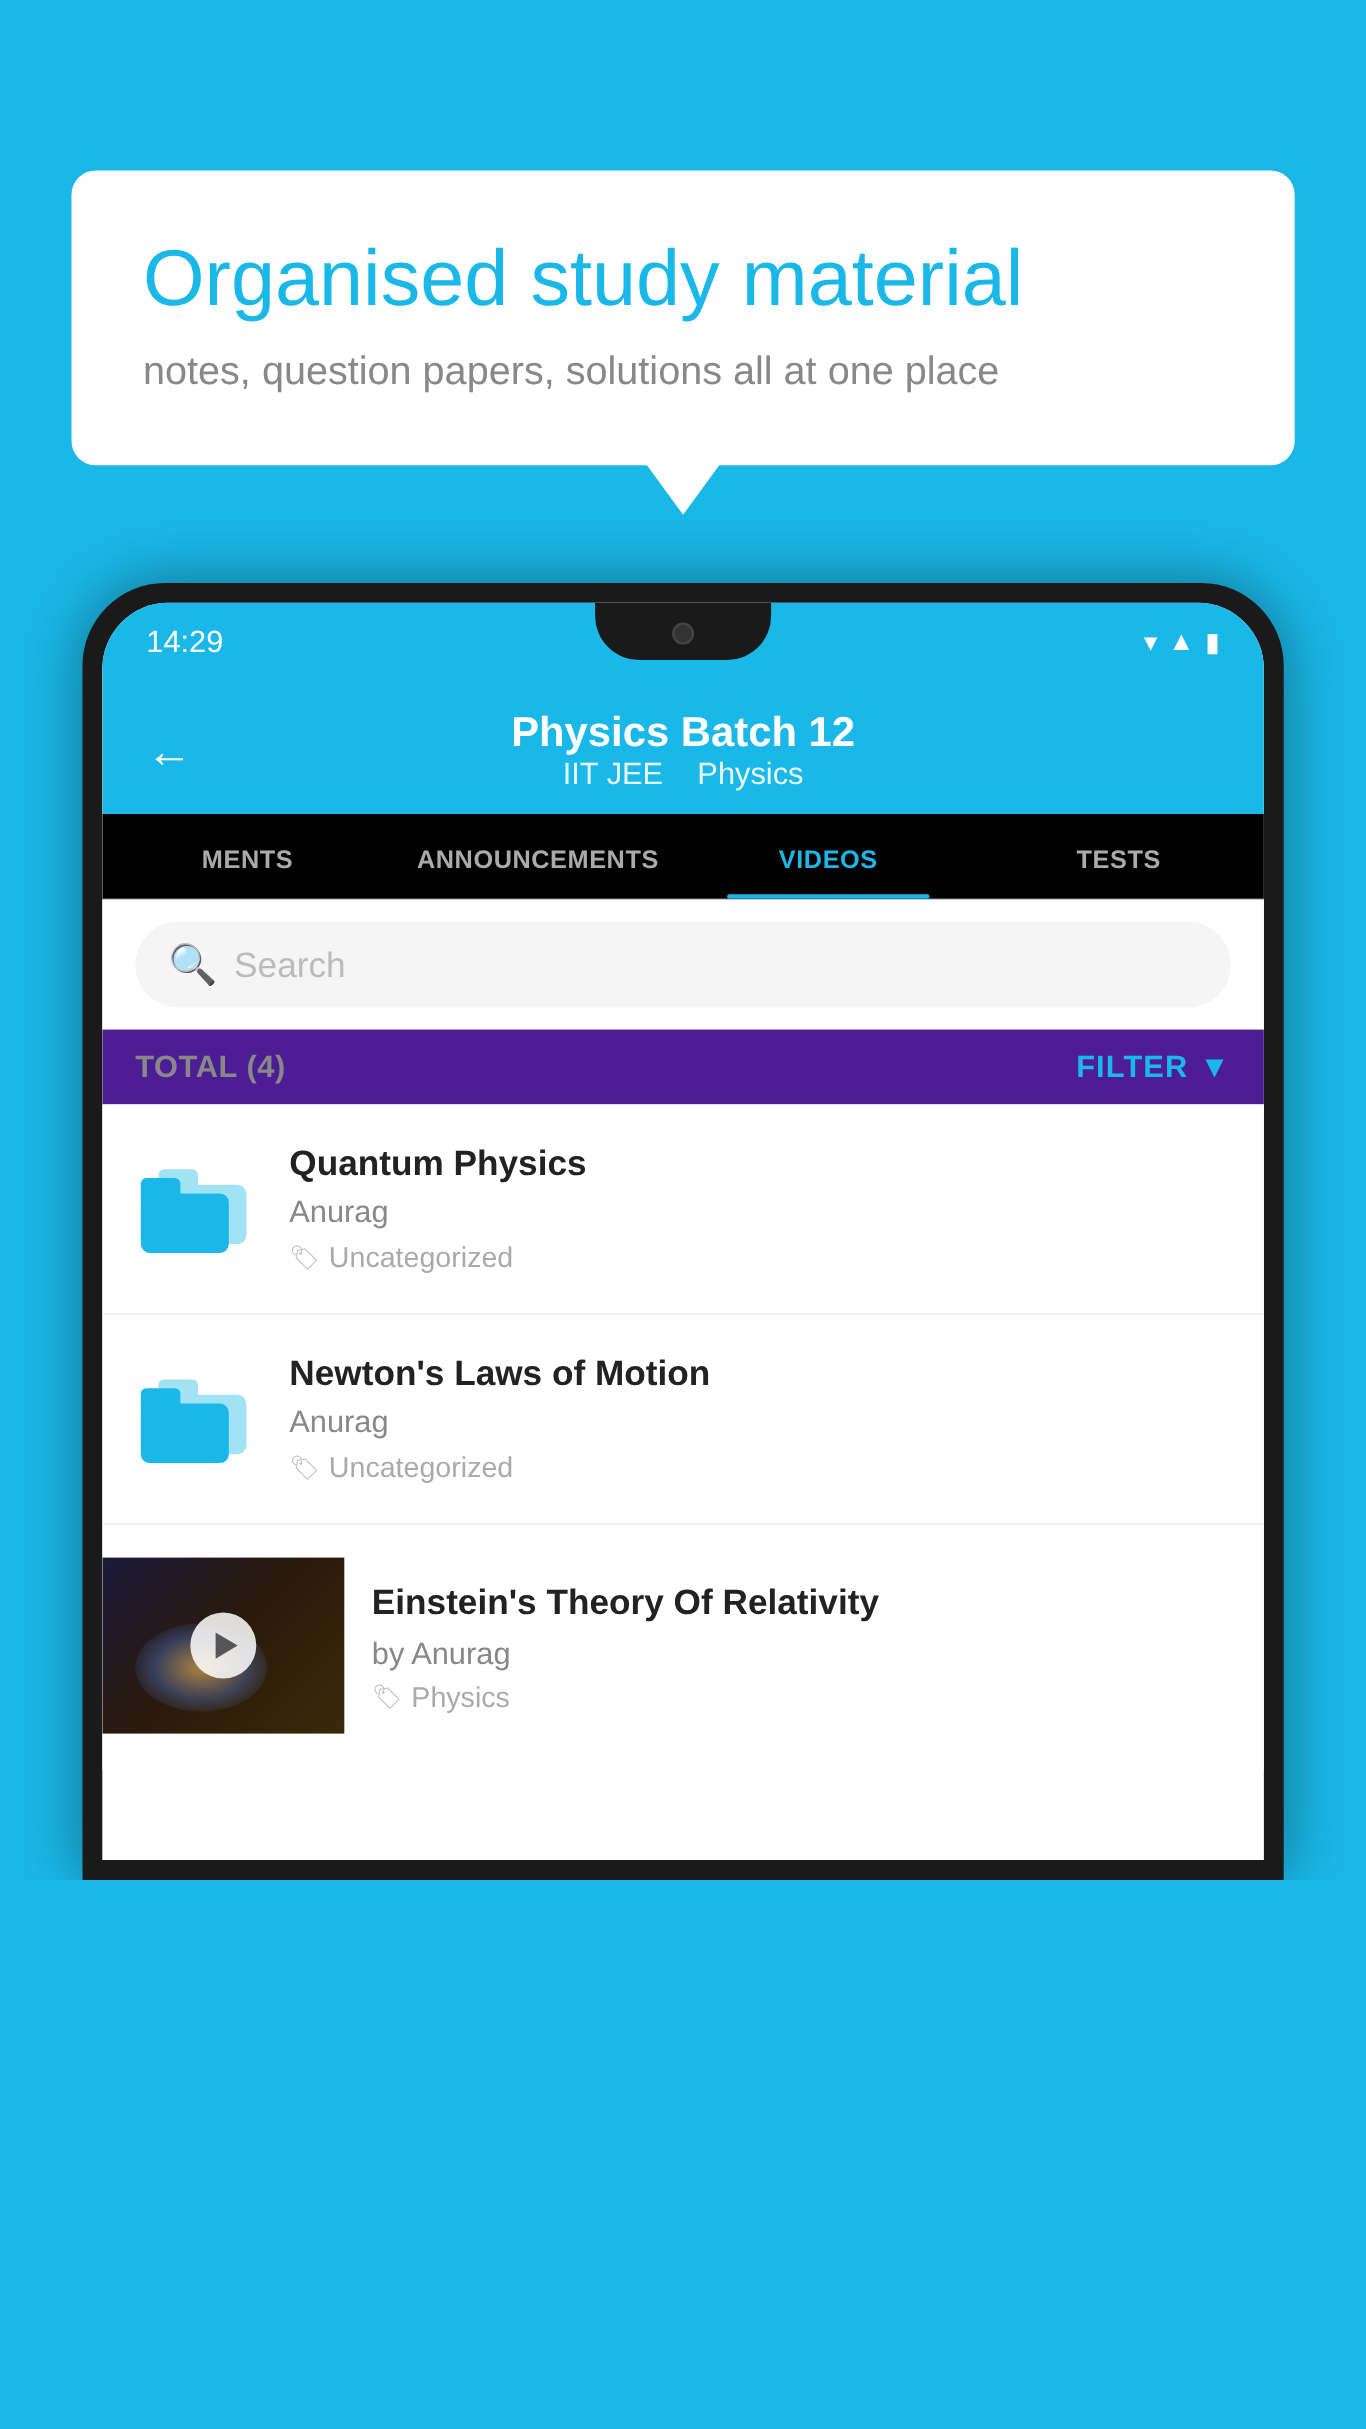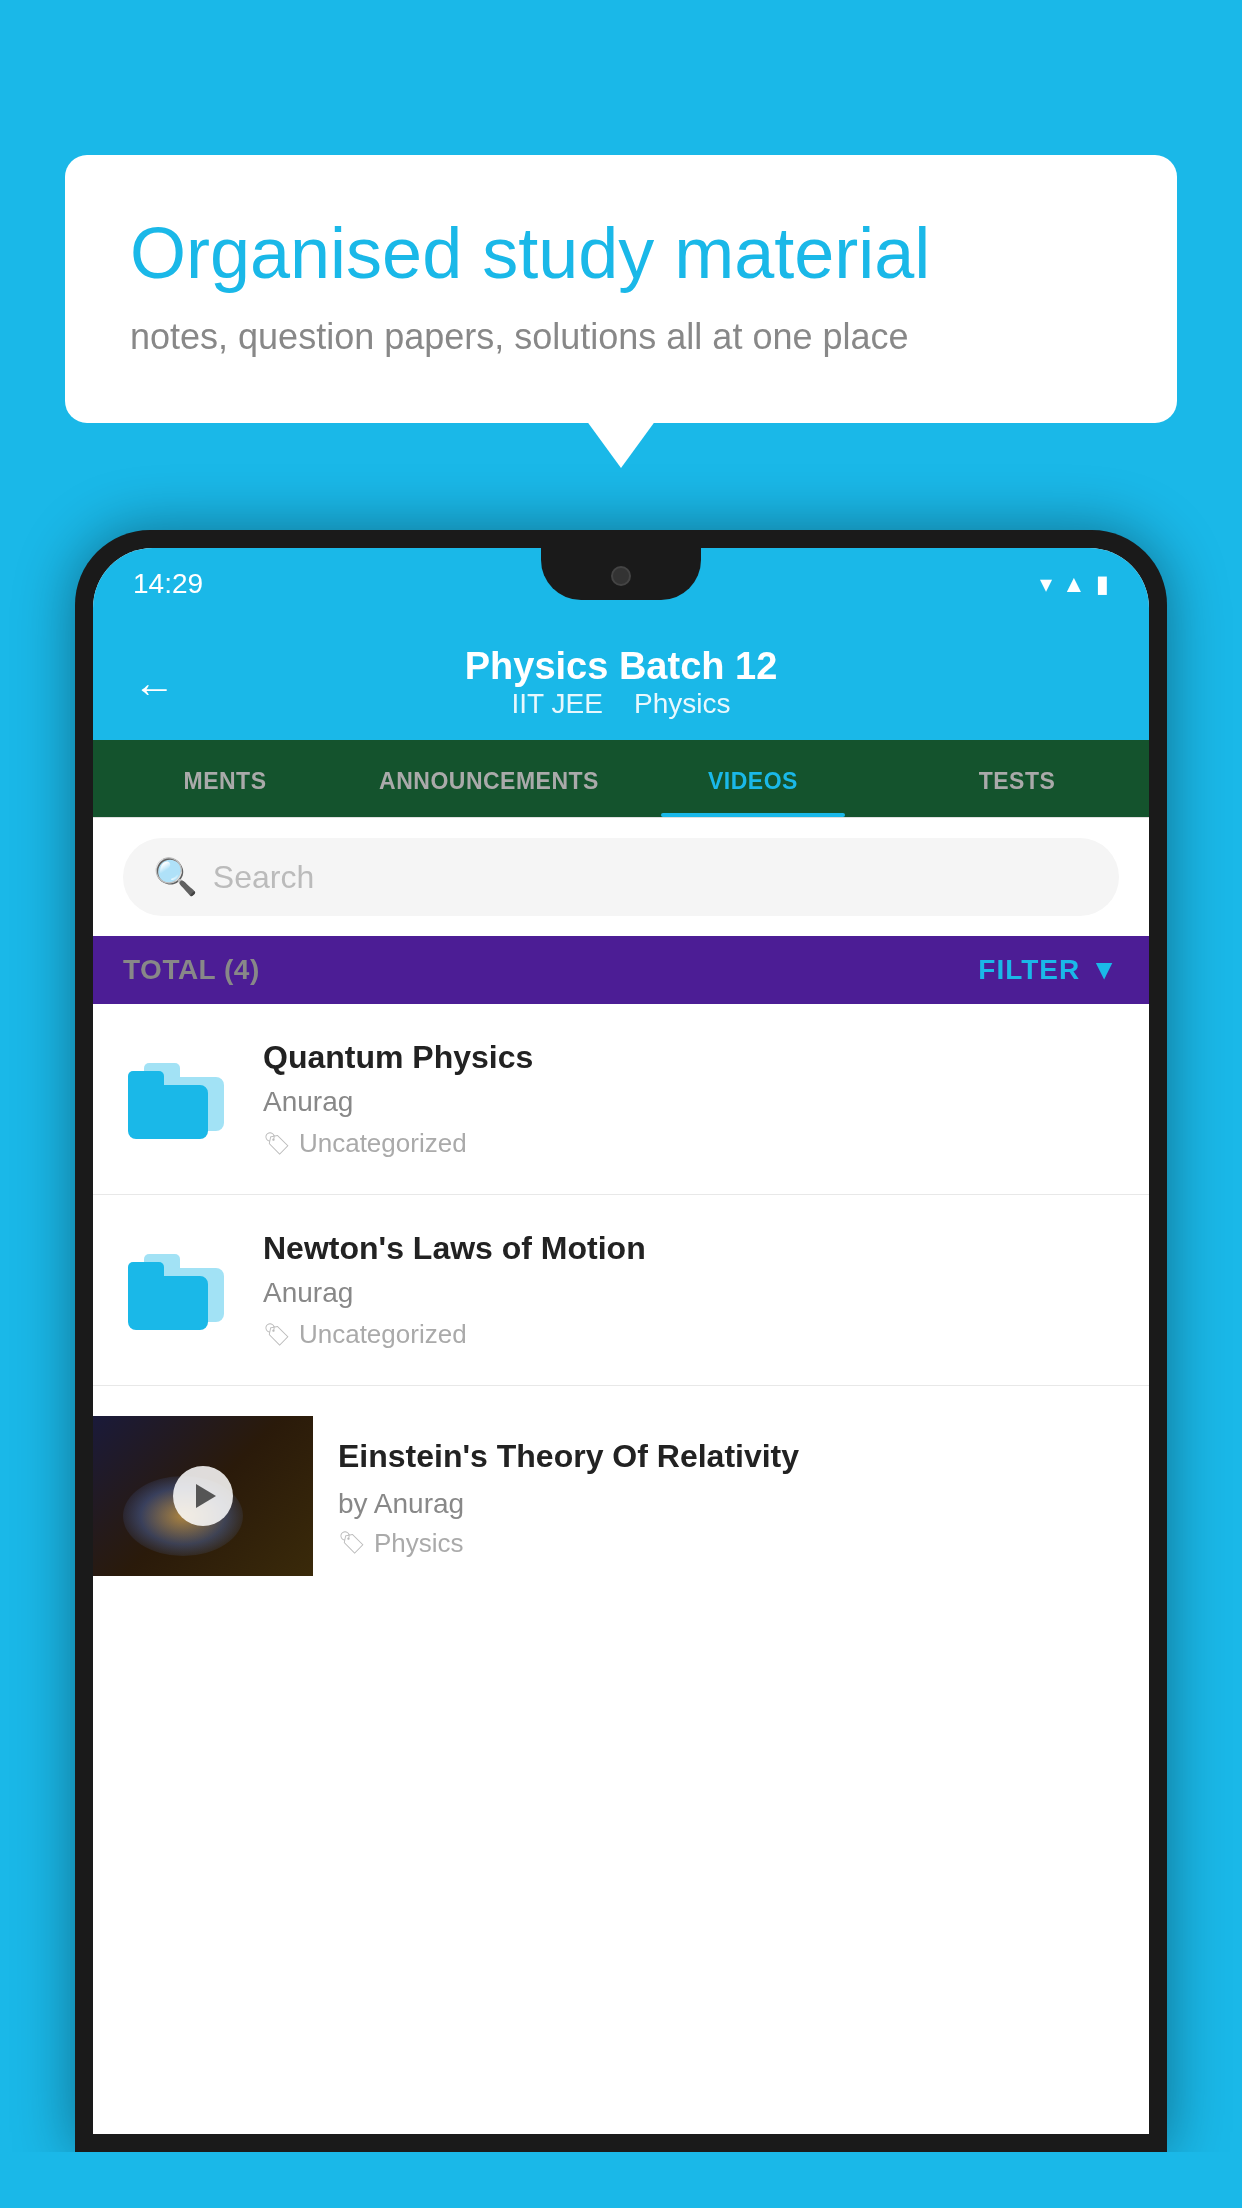--- a/index.html
+++ b/index.html
@@ -141,21 +141,21 @@
       font-weight: 700;
     }
     .header-subtitle {
       color: rgba(255,255,255,0.9);
       font-size: 28px;
       margin-top: 0;
     }
 
     
     .tabs-bar {
-      background: #14532d;
+      background: #000000;
       display: flex;
       border-bottom: 1px solid #e0e0e0;
       overflow: hidden;
     }
     .tab-item {
       flex: 1;
       text-align: center;
       padding: 28px 5px 22px;
       font-size: 23px;
       font-weight: 600;
@@ -404,21 +404,21 @@
       display: flex;
       align-items: center;
       gap: 8px;
       color: #aaa;
       font-size: 26px;
     }
   </style>
 </head>
 <body>
 
-<div style="width:1242px;height:2152px;background:#1ab8e8;position:relative;overflow:hidden;">
+<div style="width:1242px;height:1709px;background:#1ab8e8;position:relative;overflow:hidden;">
 
   <div class="speech-bubble-container">
     <div class="speech-bubble">
       <div class="bubble-title">Organised study material</div>
       <div class="bubble-subtitle">notes, question papers, solutions all at one place</div>
     </div>
   </div>
 
   <div class="phone-frame">
     <div class="phone-inner">

